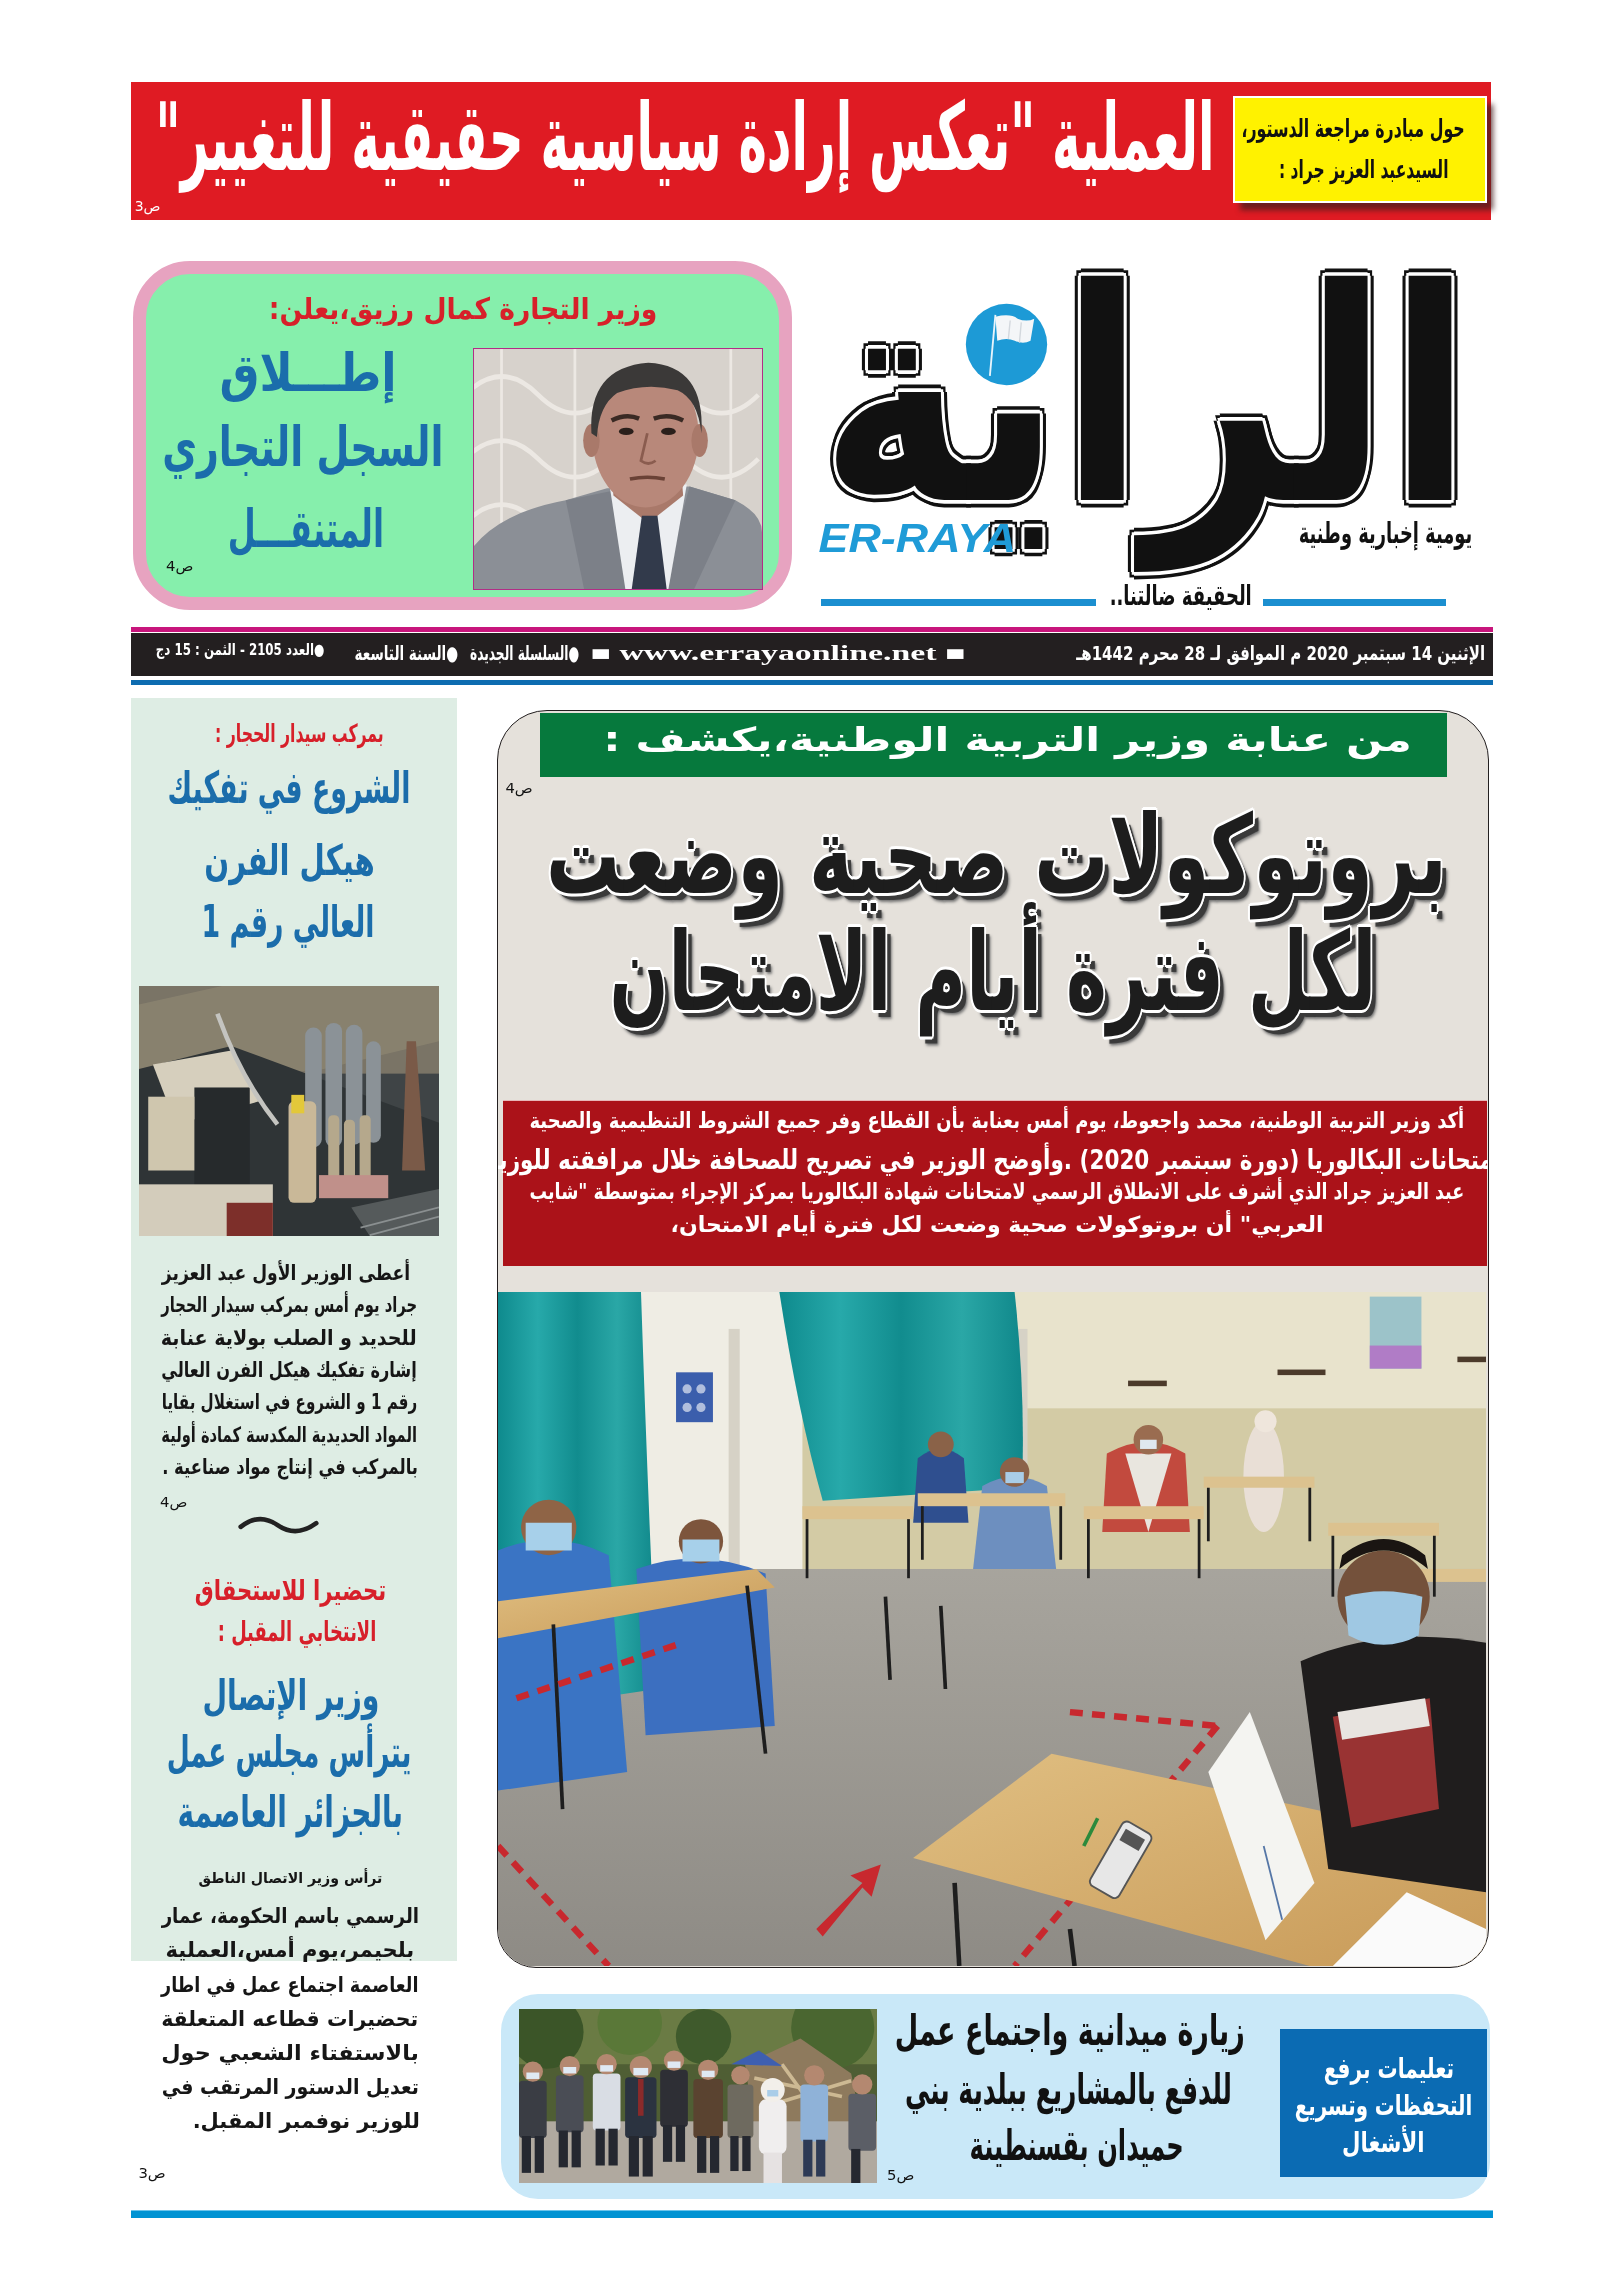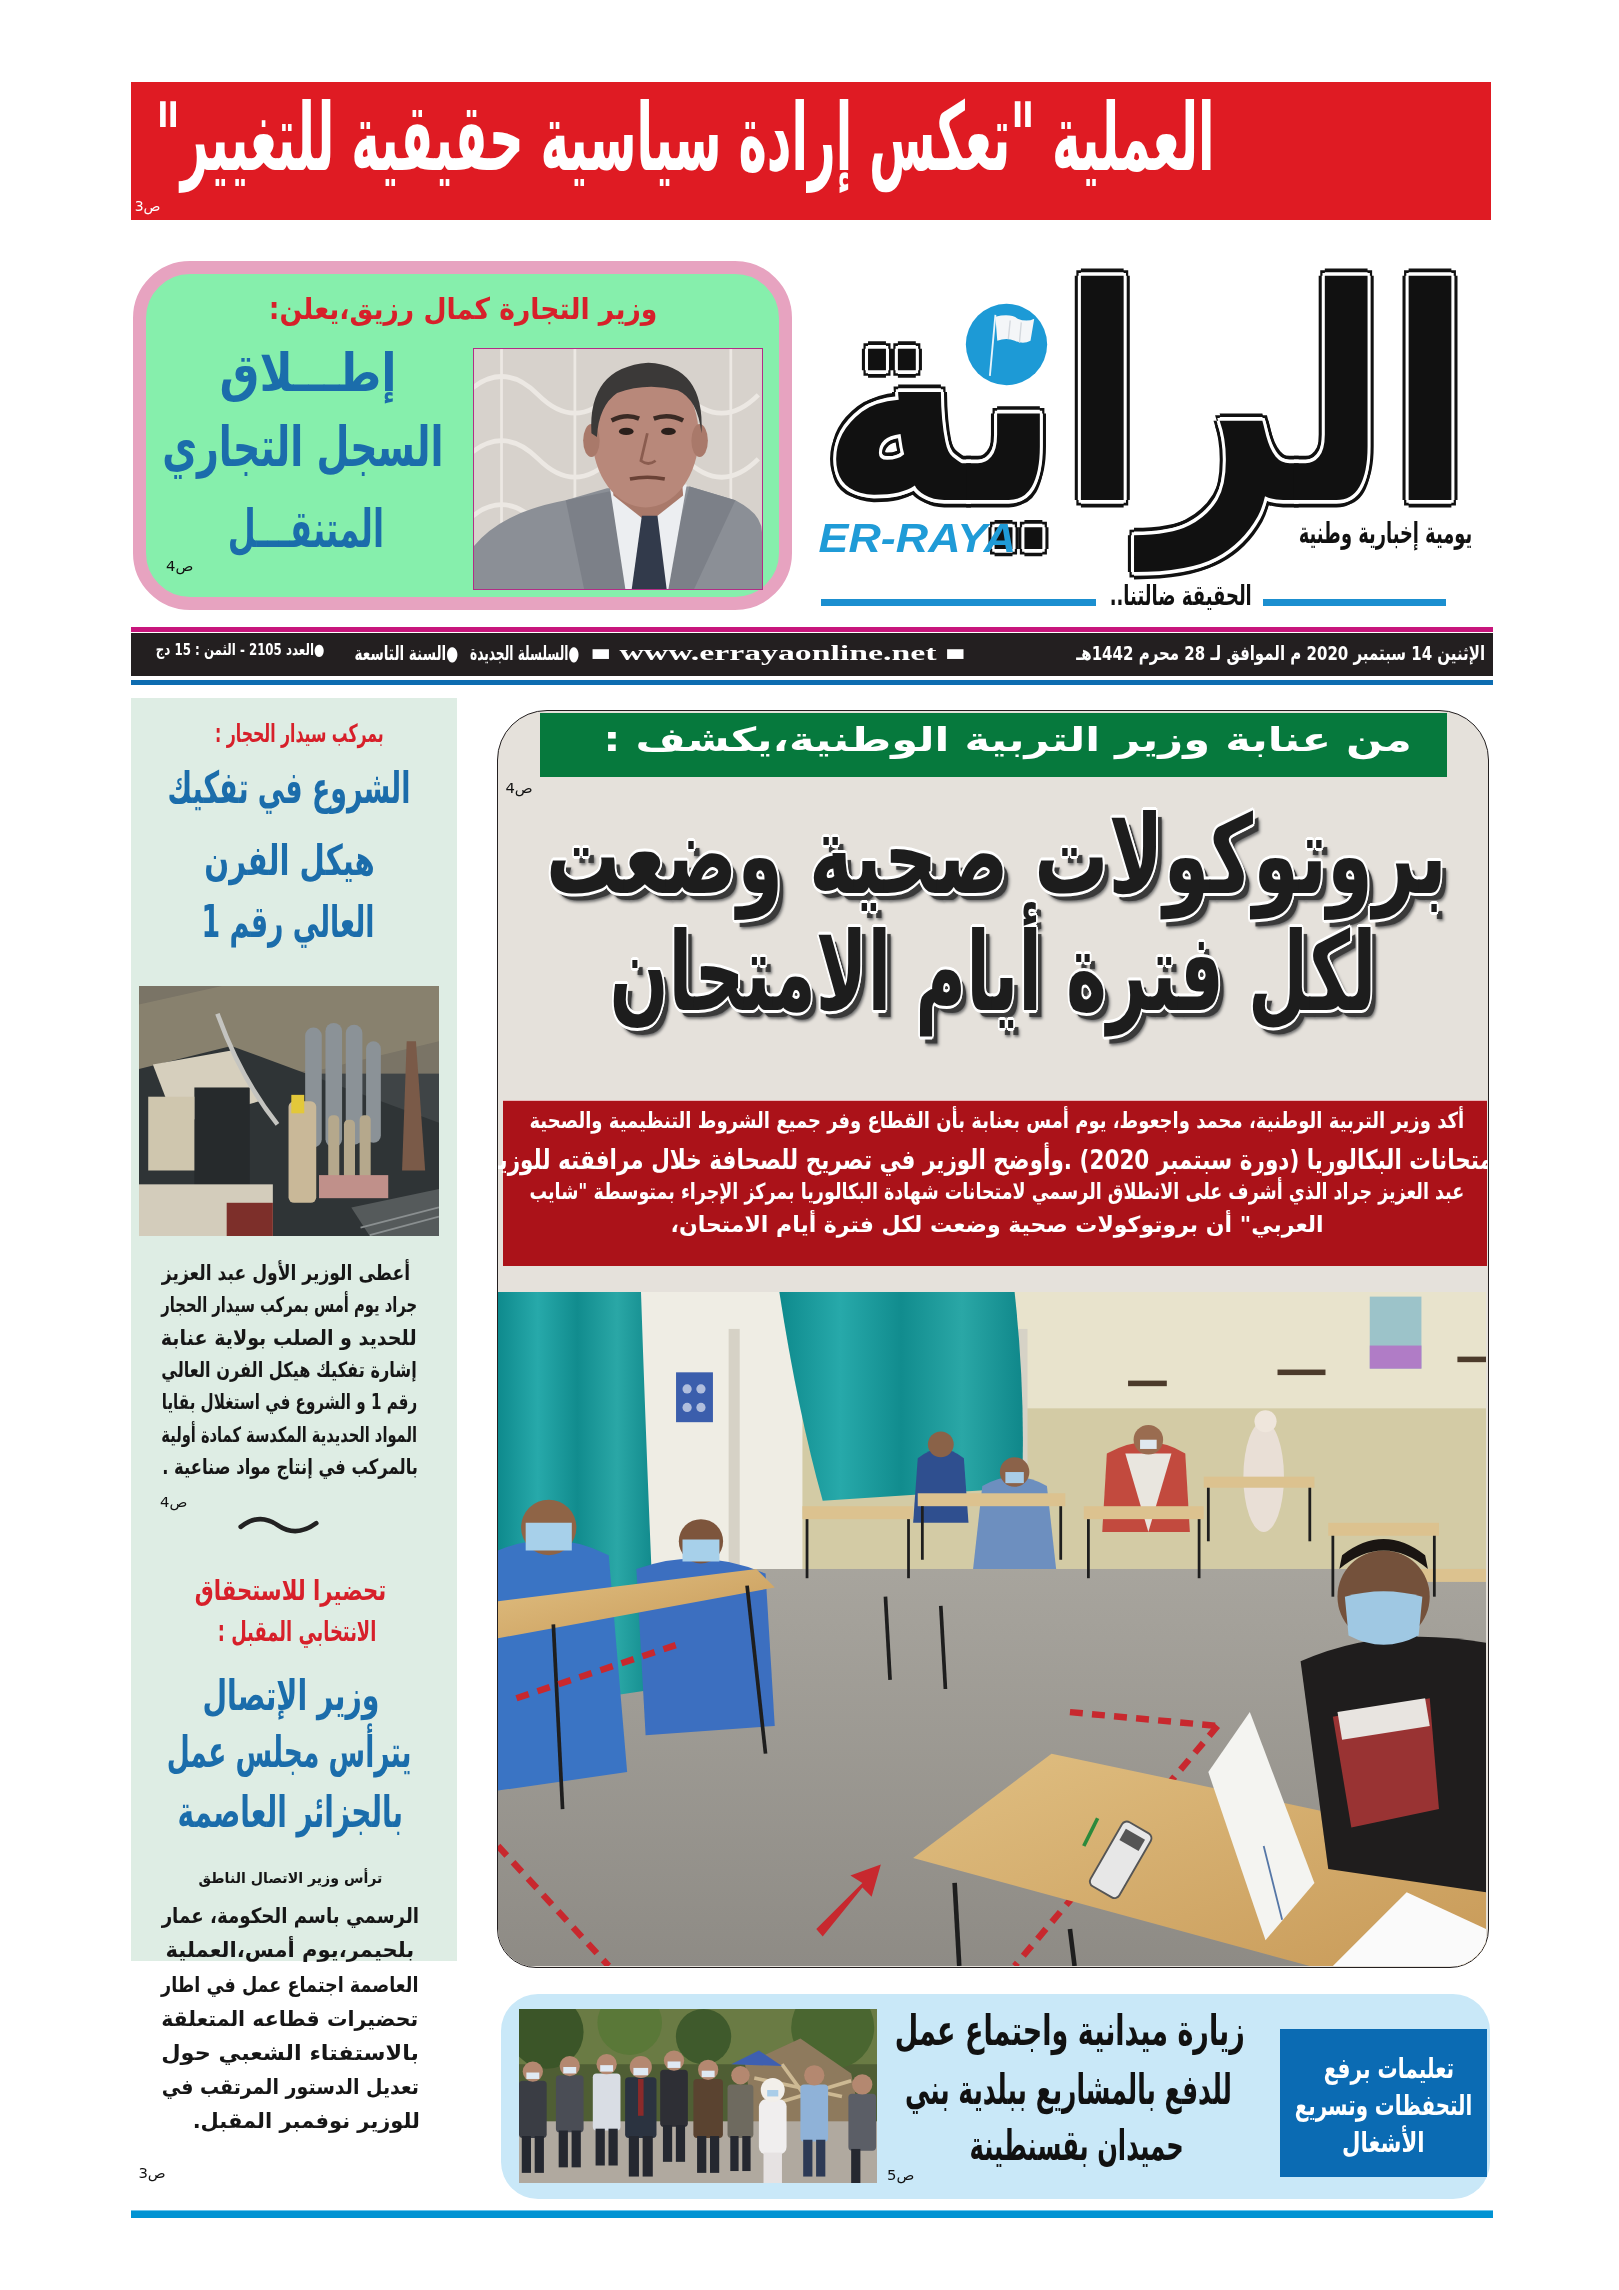--- a/index.html
+++ b/index.html
@@ -62,20 +62,28 @@
 #rule-bottom{left:131px;top:2210px;width:1362px;height:8.3px;background:#0193d3;border-top:1.8px solid #6cc4ea}
 </style>
 </head>
 <body>
 
 <section id="top-banner" class="abs">
   <div class="ln headline" style="left:24px;top:-4.6px;width:1060px;font-size:94px">
     <span class="fit" style="transform: scaleX(0.512032);">العملية "تعكس إرادة سياسية حقيقية للتغيير"</span>
   </div>
   <span class="pref" style="left:3.7px;top:117px;color:#fff;font-size:14px">ص3</span>
+  <div id="kicker-box" class="abs">
+    <div class="ln" style="left:7.4px;top:14.8px;width:222px;font-size:25px">
+      <span class="fit" style="transform: scaleX(0.634211);">حول مبادرة مراجعة الدستور،</span>
+    </div>
+    <div class="ln" style="left:44px;top:56px;width:169px;font-size:25px">
+      <span class="fit" style="transform: scaleX(0.620339);">السيدعبد العزيز جراد :</span>
+    </div>
+  </div>
 </section>
 
 <section id="commerce" class="abs">
   <div class="ln red-k" style="left:123px;top:15.7px;width:389px;font-size:29.5px">
     <span class="fit" style="transform: scaleX(0.90364);">وزير التجارة كمال رزيق،يعلن:</span>
   </div>
   <div class="ln blue-h" style="left:74px;top:66px;width:176px;font-size:52px">
     <span class="fit" style="transform: scaleX(0.86036);">إطـــلاق</span>
   </div>
   <div class="ln blue-h" style="left:15.7px;top:138px;width:283px;font-size:55px">

